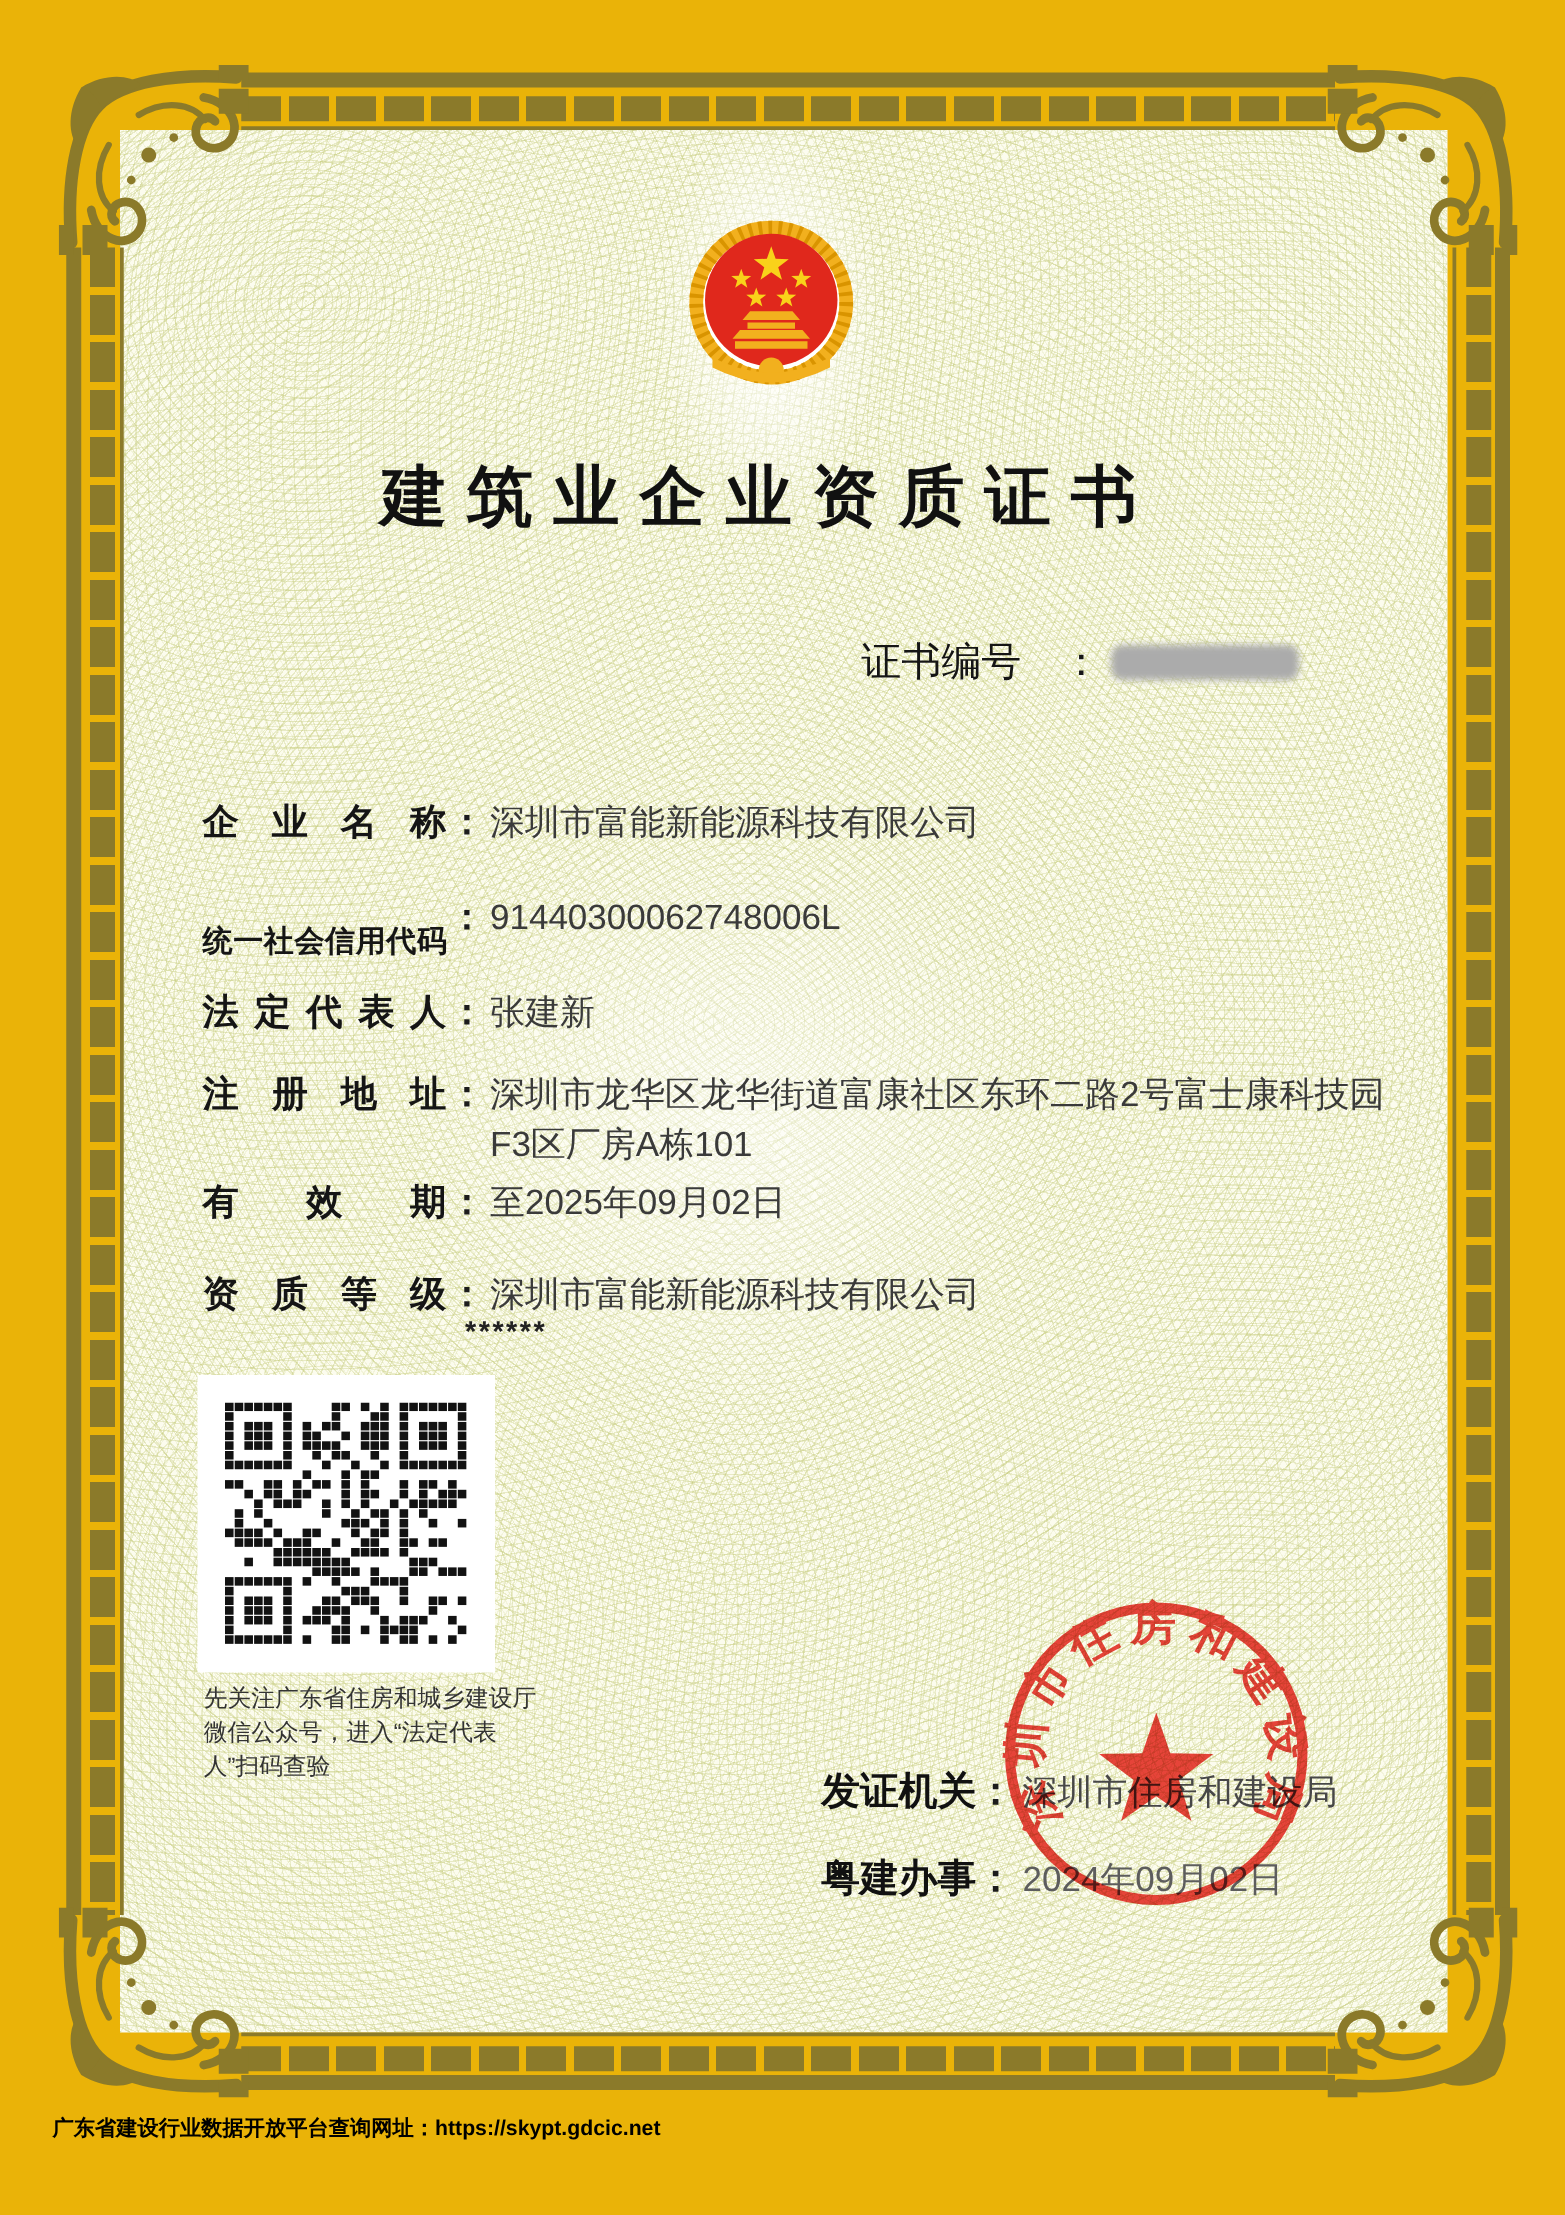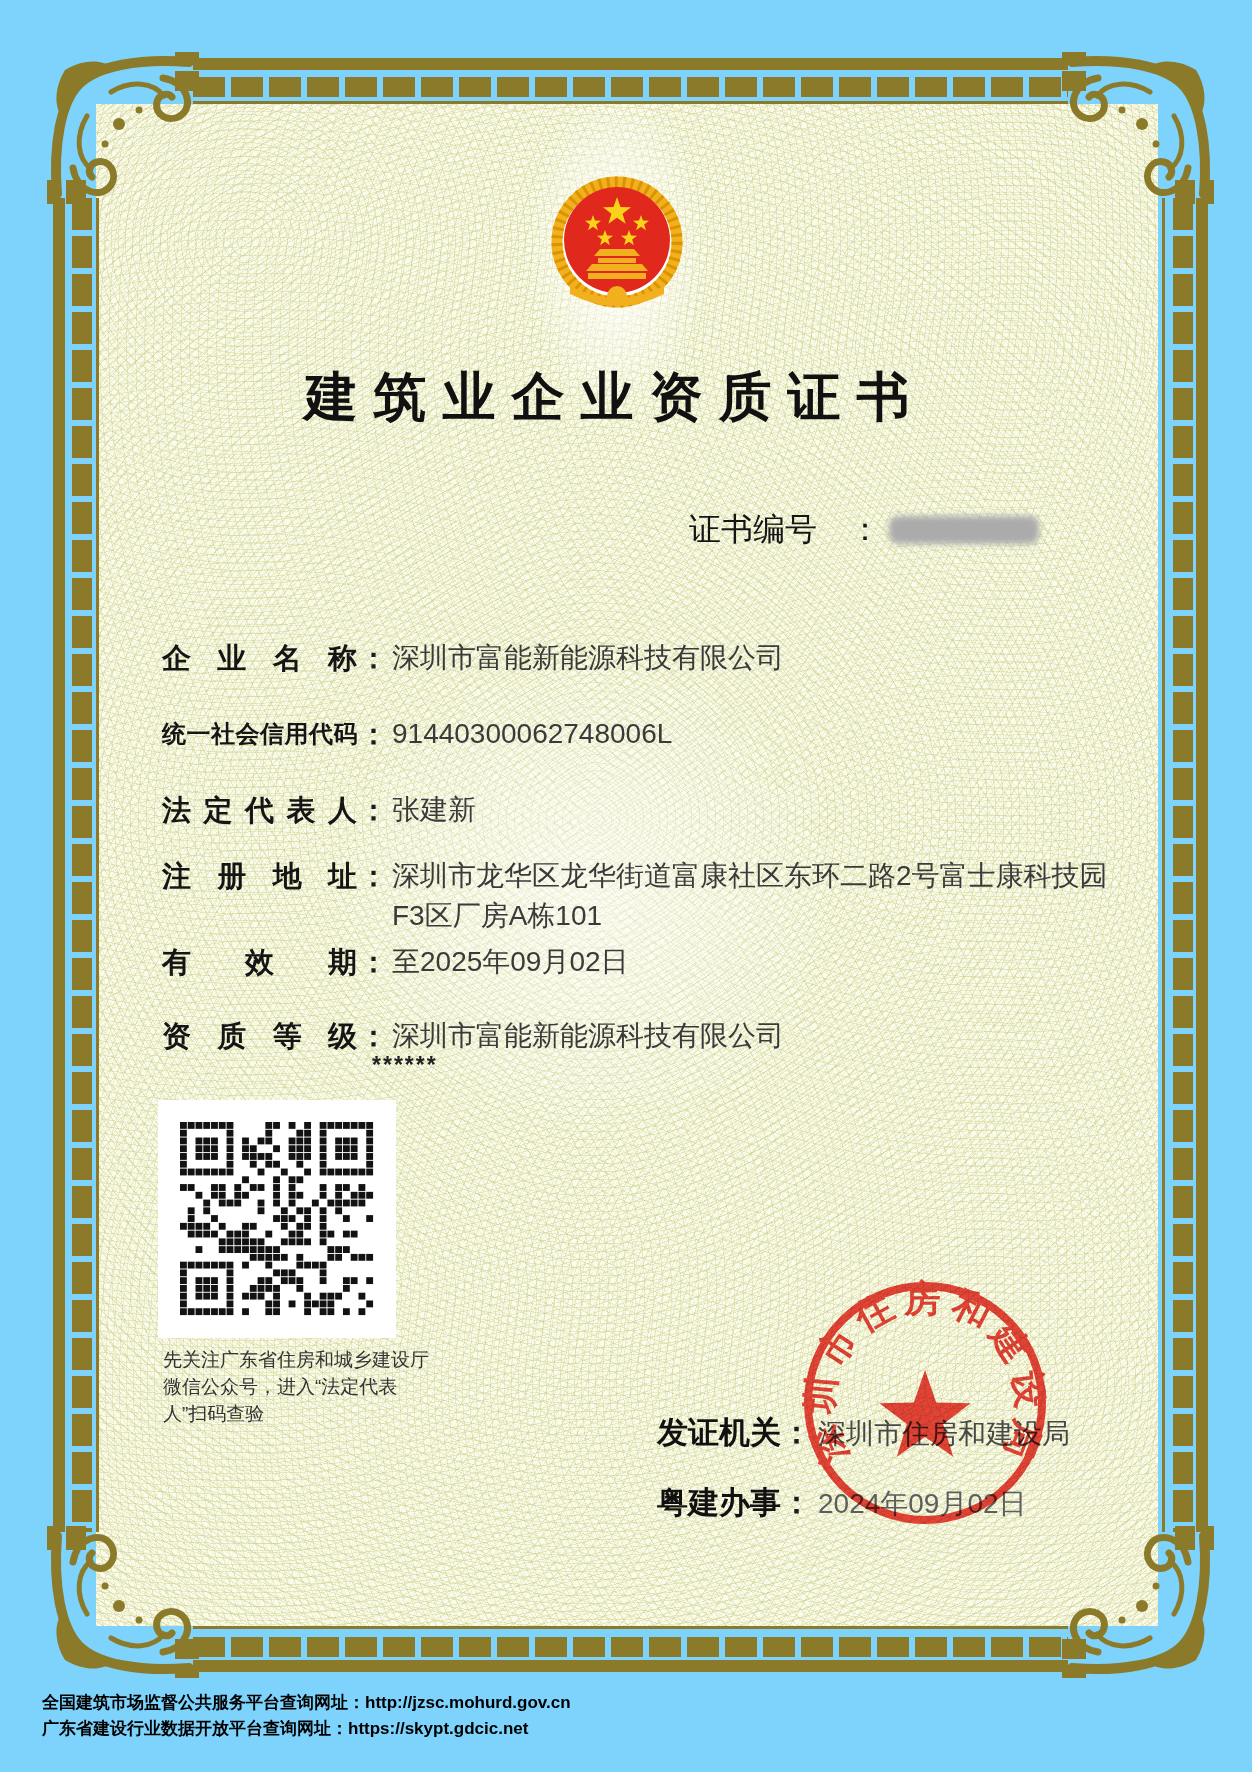--- a/index.html
+++ b/index.html
@@ -4,21 +4,21 @@
 <style>
   :root{
     --gold:#8b7a2a;
     --seal:#e8352c;
     --ink:#1c1c1c;
     --val:#3a3a3a;
   }
   *{margin:0;padding:0;box-sizing:border-box;}
   html,body{background:#fff;}
   body{font-family:"Liberation Sans","DejaVu Sans",sans-serif;color:var(--ink);}
-  .page{position:relative;width:1252px;height:1772px;background:#7dd3fc;overflow:hidden;}
+  .page{position:relative;width:1252px;height:1772px;background:#eab308;overflow:hidden;}
 
   
   .guilloche{
     position:absolute;left:96px;top:104px;width:1062px;height:1522px;
     background:
       radial-gradient(ellipse 120px 220px at 520px 150px, rgba(255,255,255,.95), rgba(255,255,255,0) 75%),
       radial-gradient(ellipse 320px 300px at 46% 52%, rgba(255,255,255,.55), rgba(255,255,255,0) 80%),
       repeating-radial-gradient(circle at 14% 9%,  rgba(198,204,126,.38) 0 1px, transparent 1px 7px),
       repeating-radial-gradient(circle at 86% 16%, rgba(198,204,126,.34) 0 1px, transparent 1px 9px),
       repeating-radial-gradient(circle at 47% 47%, rgba(198,204,126,.36) 0 1px, transparent 1px 8px),
@@ -69,21 +69,21 @@
 
   
   .certno{position:absolute;left:657px;top:508px;display:flex;align-items:center;}
   .certno .lbl{font-size:32px;font-weight:400;color:#151515;margin-left:32px;}
   .blurbox{width:150px;height:28px;margin-left:8px;background:#ababab;border-radius:9px;filter:blur(3px);}
 
   
   .row{position:absolute;left:162px;display:flex;align-items:flex-start;}
   .flabel{display:inline-block;width:195px;text-align:justify;text-align-last:justify;
     font-weight:700;font-size:29px;color:#151515;line-height:40px;white-space:nowrap;}
-  .flabel.sm{font-size:24px;letter-spacing:-.5px;line-height:40px;}
+  .flabel.sm{font-size:24px;letter-spacing:-.5px;line-height:40px;margin-top:20px;}
   .fcolon{font-weight:800;font-size:29px;line-height:40px;margin:0 4px 0 2px;}
   .fvalue{font-size:28px;color:var(--val);line-height:40px;max-width:730px;}
   .subnote{position:absolute;left:307px;font-size:26px;color:#2a2a2a;}
   .masked{position:absolute;left:372px;font-size:23px;font-weight:700;letter-spacing:2px;color:#222;}
 
   
   .qrpatch{position:absolute;left:158px;top:1100px;width:238px;height:238px;background:#fff;}
   .qrpatch svg{position:absolute;left:22px;top:22px;}
   .qrcaption{position:absolute;left:163px;top:1346px;width:276px;font-size:19px;line-height:27px;color:#333;}
 
@@ -581,17 +581,16 @@
       <path id="sealArc" d="M59.6,187.8 A92,92 0 1 1 210.4,187.8" fill="none"></path>
     </defs>
     <circle cx="135" cy="135" r="117" fill="none" stroke="#e8352c" stroke-width="8"></circle>
     <text font-size="37" font-weight="700" fill="#e8352c" letter-spacing="2">
       <textPath href="#sealArc" startOffset="0" textLength="398">深圳市住房和建设局</textPath>
     </text>
     <polygon fill="#e8352c" points="135,102 146.2,134.6 180.7,135.2 153.1,155.9 163.2,188.8 135,169 106.8,188.8 116.9,155.9 89.3,135.2 123.8,134.6"></polygon>
   </svg>
 
   <div class="footer">
-    <div>全国建筑市场监督公共服务平台查询网址：http://jzsc.mohurd.gov.cn</div>
     <div>广东省建设行业数据开放平台查询网址：https://skypt.gdcic.net</div>
   </div>
 
 </div>
 
 </body></html>

